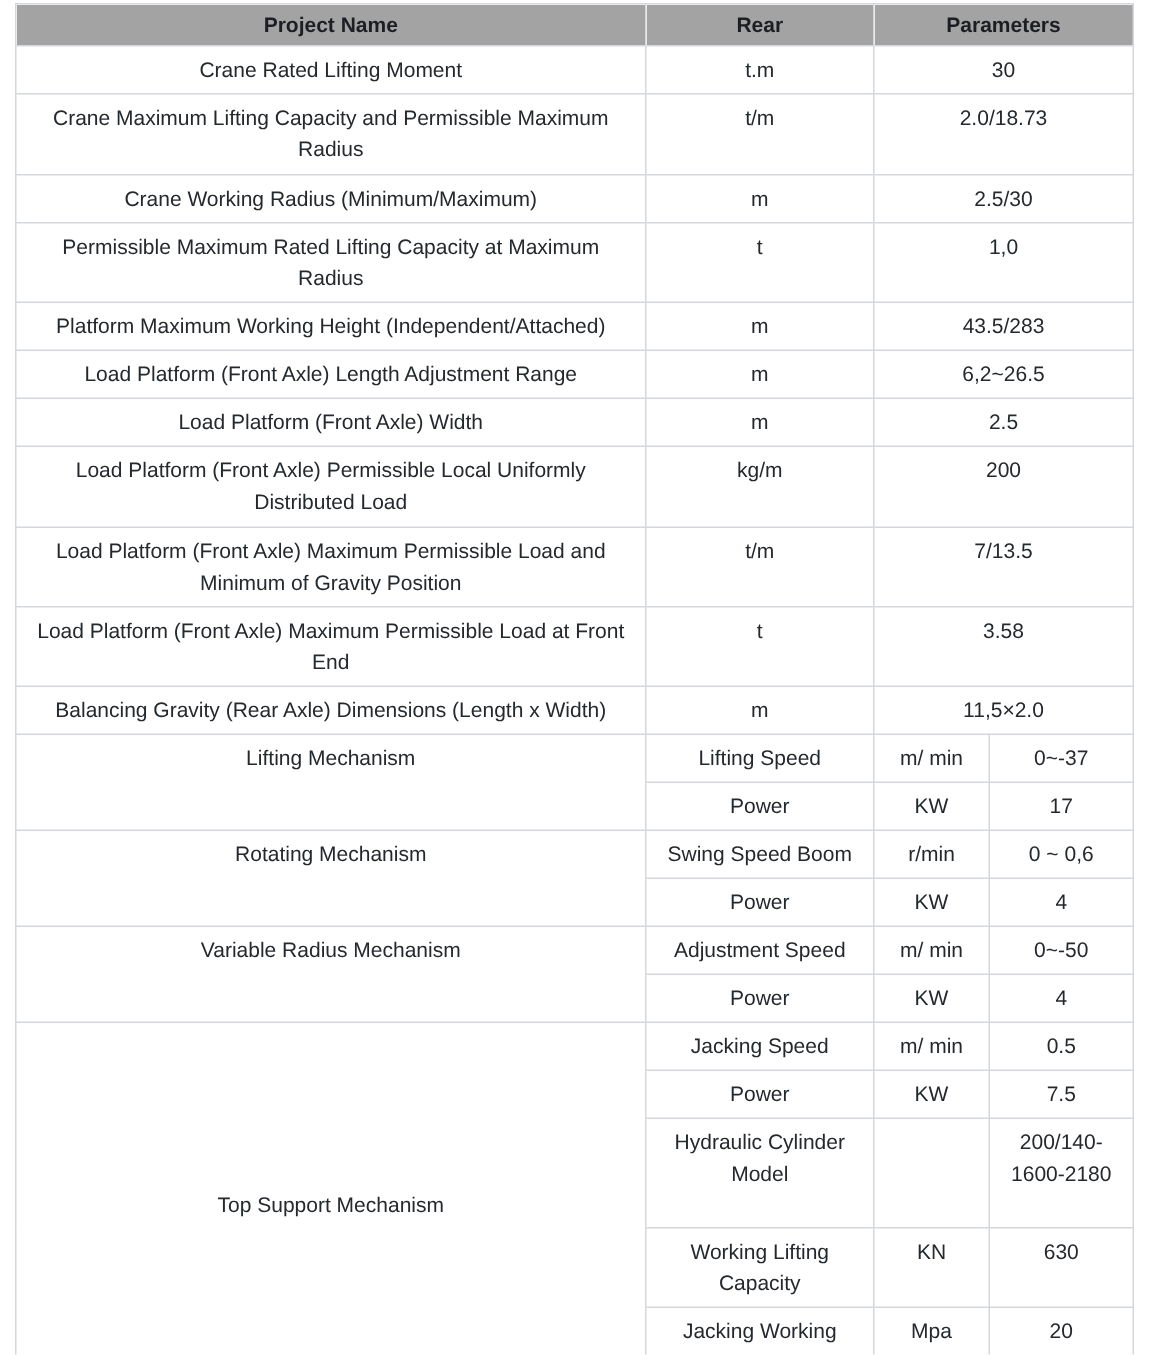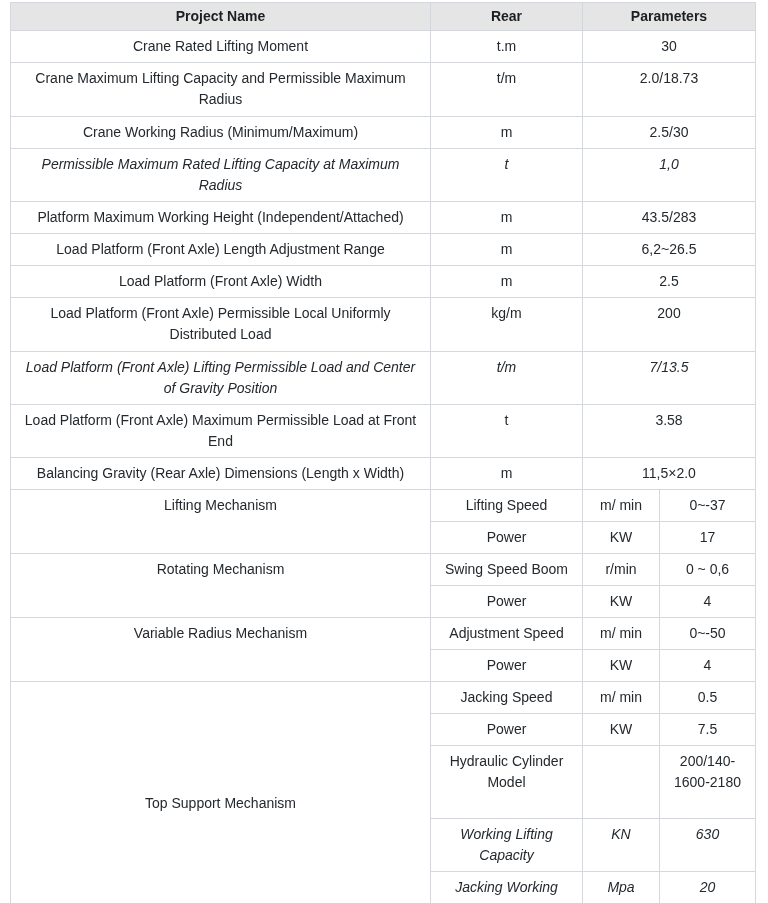--- a/index.html
+++ b/index.html
@@ -23,33 +23,33 @@
   table.specs td {
     border: 1px solid #d4d7db;
     padding: 5px 8px;
     text-align: center;
     vertical-align: top;
     line-height: 21px;
     overflow: hidden;
     word-wrap: break-word;
   }
   table.specs th {
-    background: #e5e5e5;
+    background: #a3a3a3;
     font-weight: 700;
     color: #1b1f23;
     vertical-align: middle;
     padding: 3px 20px;
   }
   .vmid { vertical-align: middle !important; }
   
   .hh  { height: 28px; }
   .r31 { height: 31px; padding-left: 46px; }
   .r32 { height: 32px; }
   .r52 { height: 52px; padding-left: 12px; }
-  .r53 { height: 53px; font-style: italic; }
+  .r53 { height: 53px; }
   .r54 { height: 54px; margin-left: 29px; }
   .r73 { height: 73px; }
 </style>
 </head>
 <body>
 
 <table class="specs">
   <colgroup>
     <col style="width:420px">
     <col style="width:152px">
@@ -98,21 +98,21 @@
       <td>Load Platform (Front Axle) Width</td>
       <td>m</td>
       <td colspan="2">2.5</td>
     </tr>
     <tr class="r54">
       <td>Load Platform (Front Axle) Permissible Local Uniformly Distributed Load</td>
       <td>kg/m</td>
       <td colspan="2">200</td>
     </tr>
     <tr class="r53">
-      <td>Load Platform (Front Axle) Lifting Permissible Load and Center of Gravity Position</td>
+      <td>Load Platform (Front Axle) Maximum Permissible Load and Minimum of Gravity Position</td>
       <td>t/m</td>
       <td colspan="2">7/13.5</td>
     </tr>
     <tr class="r52">
       <td>Load Platform (Front Axle) Maximum Permissible Load at Front End</td>
       <td>t</td>
       <td colspan="2">3.58</td>
     </tr>
     <tr class="r31">
       <td>Balancing Gravity (Rear Axle) Dimensions (Length x Width)</td>

